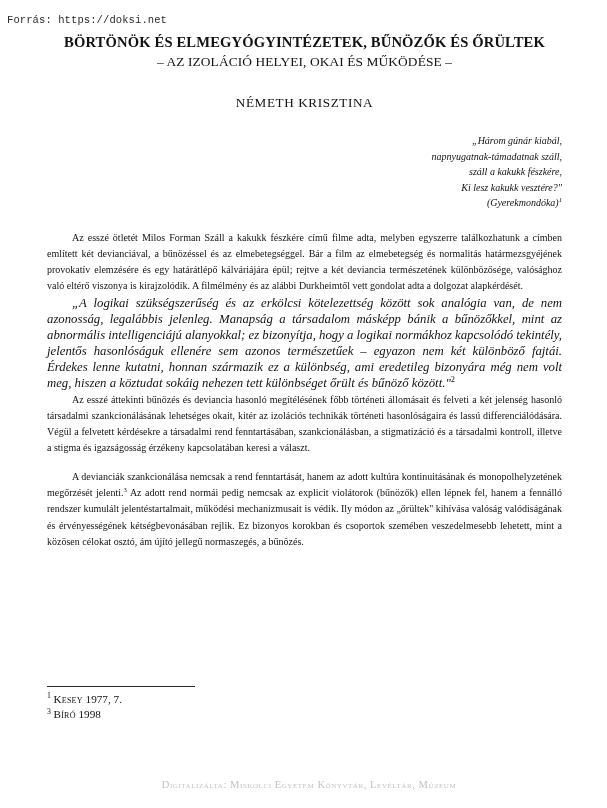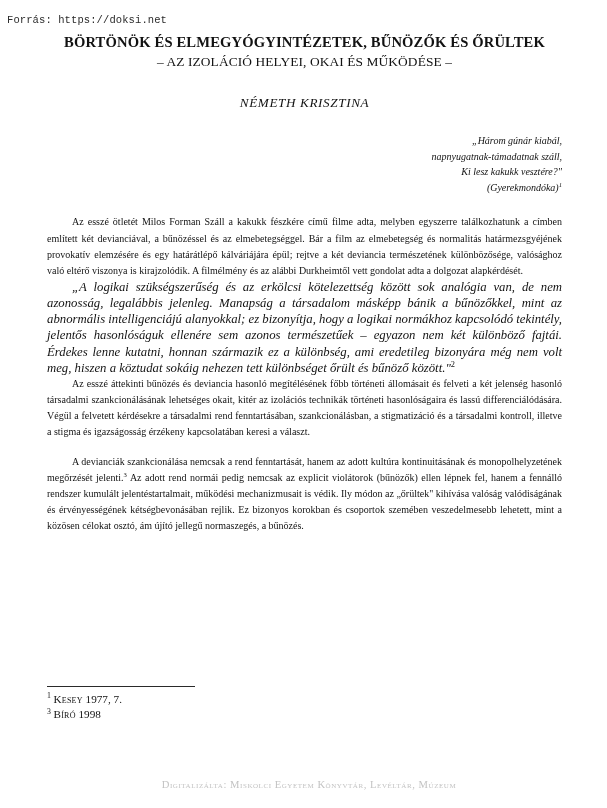--- a/index.html
+++ b/index.html
@@ -65,21 +65,20 @@
     white-space: nowrap;
   }
 
   
   .author {
     margin-top: 23px;
     text-align: center;
     font-size: 13.2px;
     line-height: 17px;
     letter-spacing: 0.6px;
-    font-style: italic;
   }
 
   
   .epigraph {
     margin-top: 22px;
     text-align: right;
     font-style: italic;
     font-size: 10px;
     line-height: 15.6px;
   }
@@ -179,20 +178,21 @@
     <div class="title-block">
       <div class="title-line">BÖRTÖNÖK ÉS ELMEGYÓGYINTÉZETEK, BŰNÖZŐK ÉS ŐRÜLTEK</div>
       <div class="subtitle-line">– AZ IZOLÁCIÓ HELYEI, OKAI ÉS MŰKÖDÉSE –</div>
     </div>
 
     <div class="author">NÉMETH KRISZTINA</div>
 
     <div class="epigraph">
       <div>„Három gúnár kiabál,</div>
       <div>napnyugatnak-támadatnak száll,</div>
+      <div>száll a kakukk fészkére,</div>
       <div>Ki lesz kakukk vesztére?"</div>
       <div class="attribution"><span>(Gyerekmondóka)</span><sup>1</sup></div>
     </div>
 
     <p class="para first">Az esszé ötletét Milos Forman Száll a kakukk fészkére című filme adta, melyben egyszerre találkozhatunk a címben említett két devianciával, a bűnözéssel és az elmebetegséggel. Bár a film az elmebetegség és normalitás határmezsgyéjének provokatív elemzésére és egy határátlépő kálváriájára épül; rejtve a két deviancia természetének különbözősége, valósághoz való eltérő viszonya is kirajzolódik. A filmélmény és az alábbi Durkheimtől vett gondolat adta a dolgozat alapkérdését.</p>
 
     <p class="blockquote"><span>„A logikai szükségszerűség és az erkölcsi kötelezettség között sok analógia van, de nem azonosság, legalábbis jelenleg. Manapság a társadalom másképp bánik a bűnözőkkel, mint az abnormális intelligenciájú alanyokkal; ez bizonyítja, hogy a logikai normákhoz kapcsolódó tekintély, jelentős hasonlóságuk ellenére sem azonos természetűek – egyazon nem két különböző fajtái. Érdekes lenne kutatni, honnan származik ez a különbség, ami eredetileg bizonyára még nem volt meg, hiszen a köztudat sokáig nehezen tett különbséget őrült és bűnöző között."</span><sup>2</sup></p>
 
     <p class="para">Az esszé áttekinti bűnözés és deviancia hasonló megítélésének főbb történeti állomásait és felveti a két jelenség hasonló társadalmi szankcionálásának lehetséges okait, kitér az izolációs technikák történeti hasonlóságaira és lassú differenciálódására. Végül a felvetett kérdésekre a társadalmi rend fenntartásában, szankcionálásban, a stigmatizáció és a társadalmi kontroll, illetve a stigma és igazságosság érzékeny kapcsolatában keresi a választ.</p>
 

